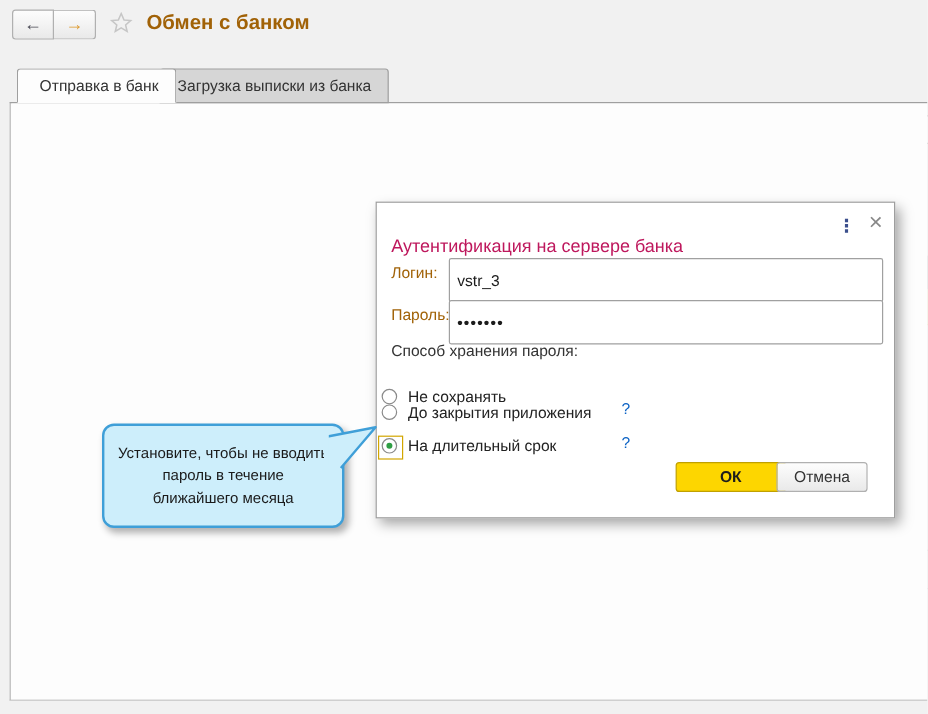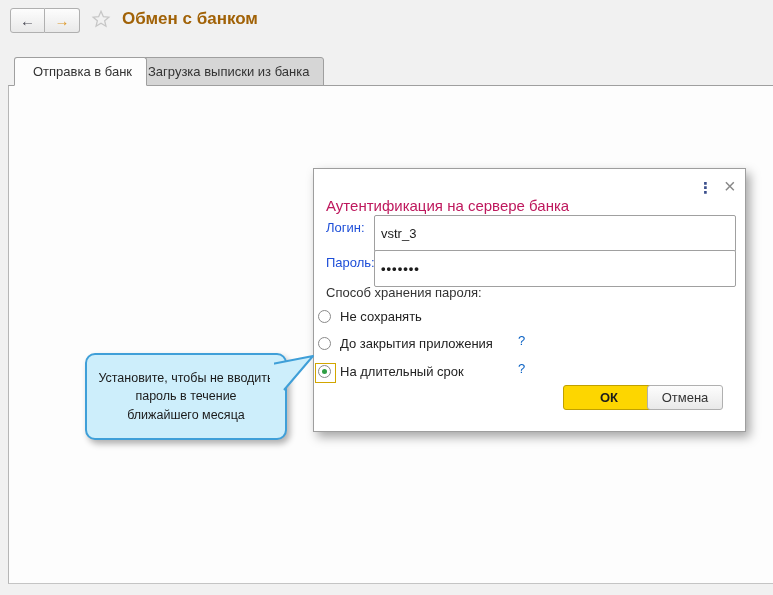--- a/index.html
+++ b/index.html
@@ -64,21 +64,21 @@
            box-shadow:3px 4px 6px rgba(0,0,0,0.3);z-index:30;display:flex;align-items:center;justify-content:center;
            text-align:center;color:#1a1a1a;font-size:12.5px;line-height:1.45;box-sizing:border-box;}
   .callout-tail{left:270px;top:350px;z-index:31;}
 
   
   .dialog{left:313px;top:168px;width:433px;height:264px;background:#fff;border:1px solid #9e9e9e;
           box-shadow:4px 5px 10px rgba(0,0,0,0.35);z-index:20;box-sizing:border-box;}
   .dlg-title{position:absolute;left:12px;top:12px;font-size:15px;color:#be185d;margin-top:16px;}
   .dlg-kebab{position:absolute;left:384px;top:10px;font-size:15px;font-weight:bold;color:#3b4f8c;cursor:default;}
   .dlg-close{position:absolute;left:410px;top:6px;font-size:20px;color:#888;cursor:default;}
-  .dlg-lbl{position:absolute;color:#1d4ed8;}
+  .dlg-lbl{position:absolute;color:#a16207;}
   .dlg-input{position:absolute;left:60px;width:362px;height:37px;background:#fff;border:1px solid #a0a0a0;border-radius:2px;
           box-sizing:border-box;display:flex;align-items:center;padding:0 6px;color:#1c1c1c;}
   .radio-row{position:absolute;left:4px;display:flex;align-items:center;height:20px;}
   .radio{width:13px;height:13px;border:1px solid #8a8a8a;border-radius:50%;background:#fff;box-sizing:border-box;
          display:flex;align-items:center;justify-content:center;}
   .radio .dot{width:5px;height:5px;border-radius:50%;background:#2f9e44;}
   .radio-focus{position:absolute;left:-4px;top:-3px;width:21px;height:20px;border:1px solid #d2a600;box-sizing:border-box;}
   .radio-lbl{margin-left:9px;color:#222;}
   .help{position:absolute;left:204px;color:#0b62c4;font-size:13px;cursor:default;}
 
@@ -242,21 +242,21 @@
     <div class="dlg-close">×</div>
 
     <div class="dlg-lbl" style="left:12px;top:51px;">Логин:</div>
     <div class="dlg-input" style="top:46px;">vstr_3</div>
 
     <div class="dlg-lbl" style="left:12px;top:86px;">Пароль:</div>
     <div class="dlg-input" style="top:81px;font-weight:bold;letter-spacing:1px;">•••••••</div>
 
     <div class="dlg-lbl" style="left:12px;top:116px;color:#333;">Способ хранения пароля:</div>
 
-    <div class="radio-row" style="top:137px;align-items:center;">
+    <div class="radio-row" style="top:151px;align-items:center;">
       <div class="radio"></div>
       <span class="radio-lbl">Не сохранять</span>
     </div>
 
     <div class="radio-row" style="top:164px;">
       <div class="radio"></div>
       <span class="radio-lbl">До закрытия приложения</span>
     </div>
     <div class="help" style="top:164px;">?</div>
 

